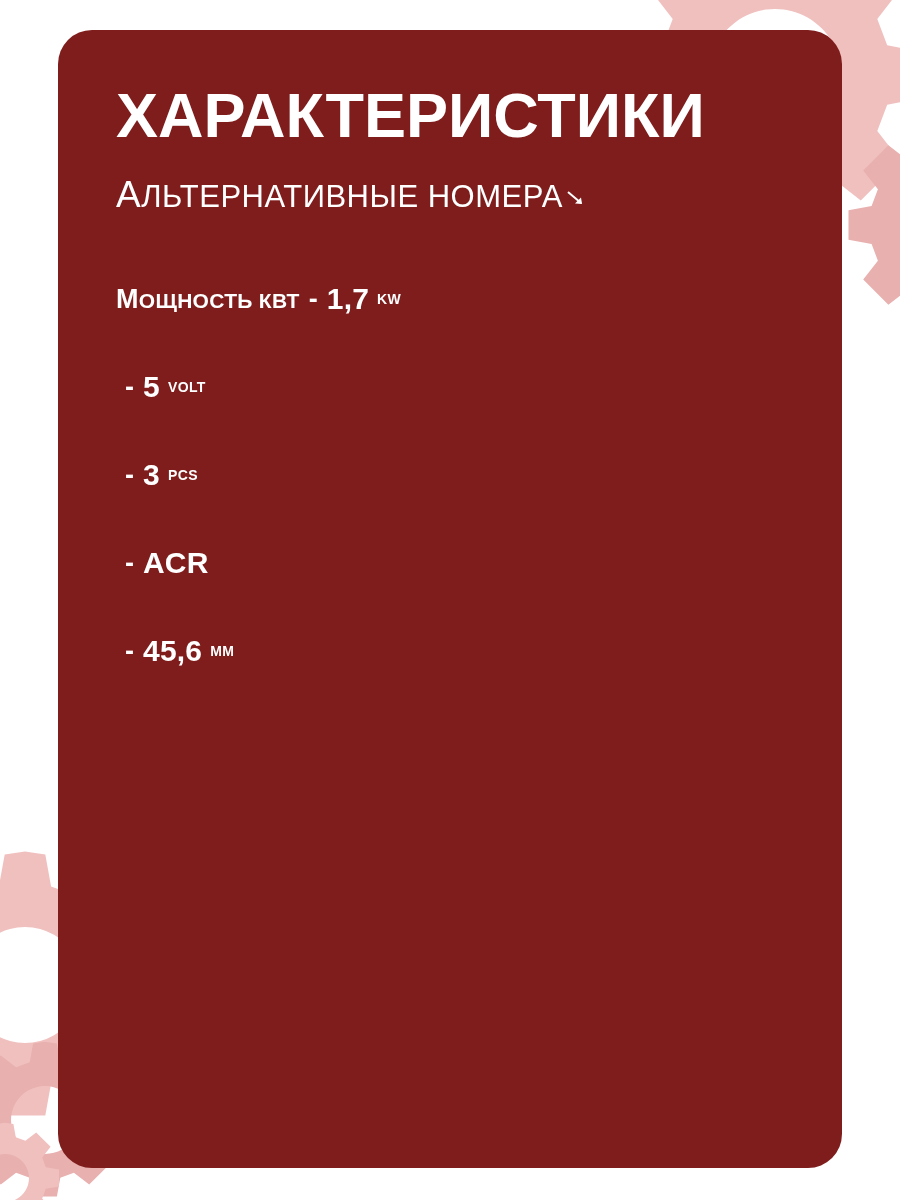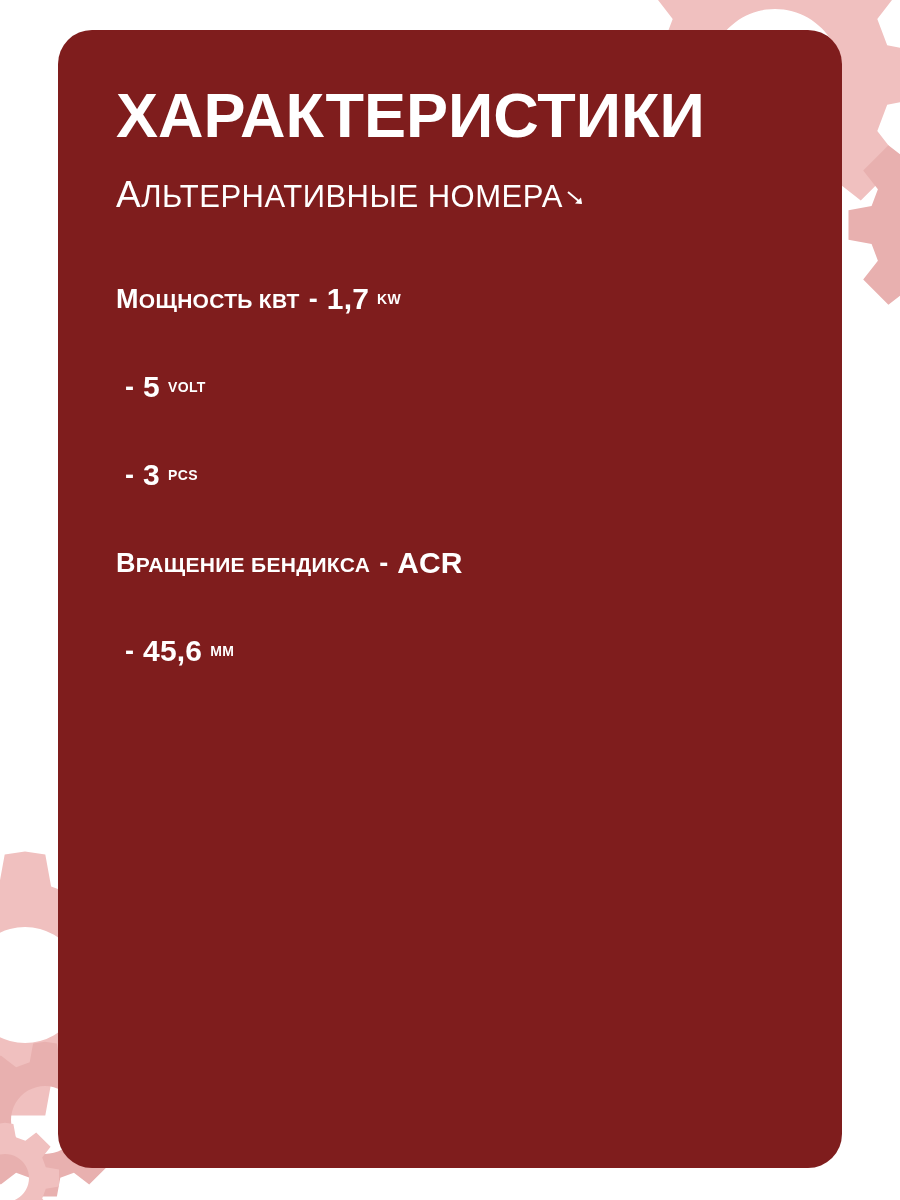--- a/index.html
+++ b/index.html
@@ -171,21 +171,20 @@
       <span class="spec-unit">volt</span>
     </li>
 
     <li class="spec-row">
       <span class="spec-dash">-</span>
       <span class="spec-value">3</span>
       <span class="spec-unit">pcs</span>
     </li>
 
     <li class="spec-row">
-      <span class="spec-label"><span class="cap">В</span><span>РАЩЕНИЕ БЕНДИКСА</span></span>
       <span class="spec-dash">-</span>
       <span class="spec-value">ACR</span>
       <span class="spec-unit"></span>
     </li>
 
     <li class="spec-row">
       <span class="spec-dash">-</span>
       <span class="spec-value">45,6</span>
       <span class="spec-unit">мм</span>
     </li>

